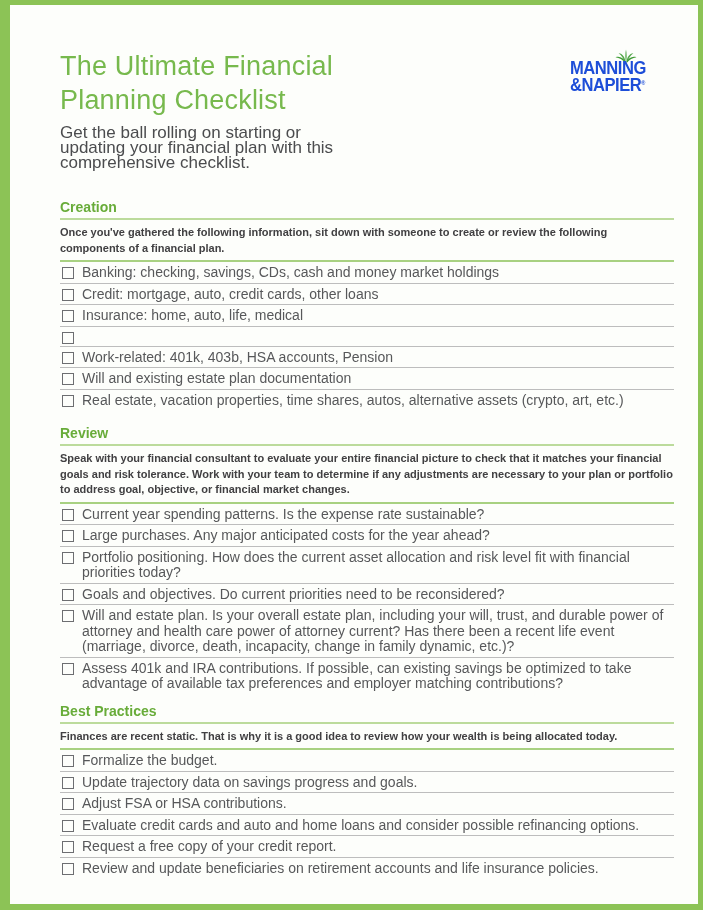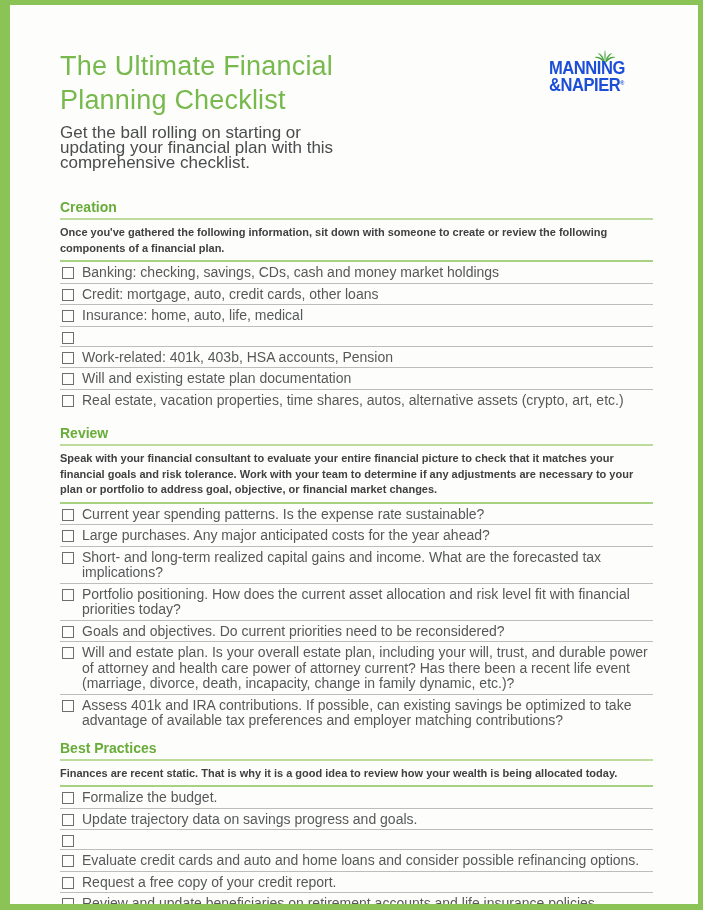--- a/index.html
+++ b/index.html
@@ -7,21 +7,21 @@
 
   .page {
     width: 703px;
     height: 910px;
     box-sizing: border-box;
     background: #fdfefb;
     border-top: 5px solid #8cc356;
     border-right: 5px solid #8cc356;
     border-bottom: 6px solid #8cc356;
     border-left: 10px solid #8cc356;
-    padding: 44px 45px 0 50px;
+    padding: 44px 24px 0 50px;
     overflow: hidden;
     position: relative;
   }
 
   
   .header-row { display: flex; justify-content: space-between; align-items: flex-start; }
   .title-block { flex: 1; }
   .doc-title {
     color: #77b94d;
     font-size: 27px;
@@ -172,24 +172,20 @@
       <div class="item">
         <span class="checkbox"></span>
         <span class="item-text">Current year spending patterns. Is the expense rate sustainable?</span>
       </div>
       <div class="item">
         <span class="checkbox"></span>
         <span class="item-text">Large purchases. Any major anticipated costs for the year ahead?</span>
       </div>
       <div class="item">
         <span class="checkbox"></span>
-        <span class="item-text">Short- and long-term realized capital gains and income. What are the forecasted tax implications?</span>
-      </div>
-      <div class="item">
-        <span class="checkbox"></span>
         <span class="item-text">Portfolio positioning. How does the current asset allocation and risk level fit with financial priorities today?</span>
       </div>
       <div class="item">
         <span class="checkbox"></span>
         <span class="item-text">Goals and objectives. Do current priorities need to be reconsidered?</span>
       </div>
       <div class="item">
         <span class="checkbox"></span>
         <span class="item-text">Will and estate plan. Is your overall estate plan, including your will, trust, and durable power of attorney and health care power of attorney current? Has there been a recent life event (marriage, divorce, death, incapacity, change in family dynamic, etc.)?</span>
       </div>
@@ -207,20 +203,21 @@
       <div class="item">
         <span class="checkbox"></span>
         <span class="item-text">Formalize the budget.</span>
       </div>
       <div class="item">
         <span class="checkbox"></span>
         <span class="item-text">Update trajectory data on savings progress and goals.</span>
       </div>
       <div class="item">
         <span class="checkbox"></span>
+        <span class="item-text">Adjust FSA or HSA contributions.</span>
       </div>
       <div class="item">
         <span class="checkbox"></span>
         <span class="item-text">Evaluate credit cards and auto and home loans and consider possible refinancing options.</span>
       </div>
       <div class="item">
         <span class="checkbox"></span>
         <span class="item-text">Request a free copy of your credit report.</span>
       </div>
       <div class="item">

